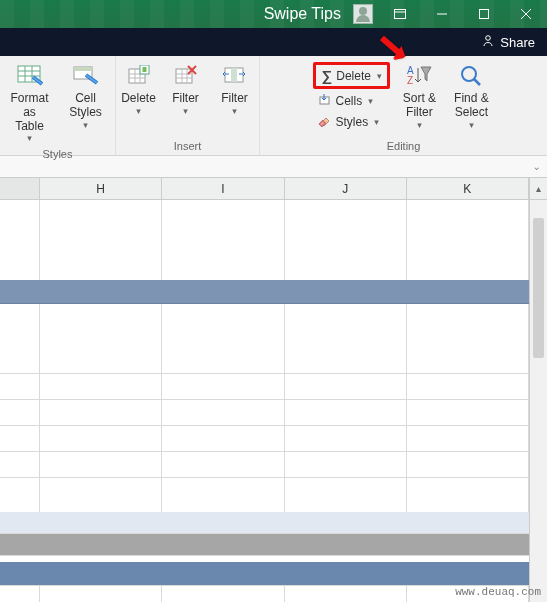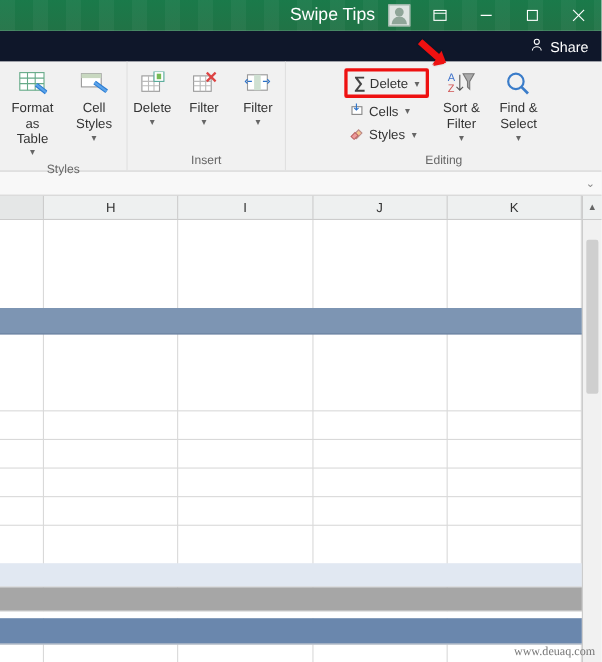--- a/index.html
+++ b/index.html
@@ -57,21 +57,21 @@
   .gridrows { position:absolute; inset:0; right:18px; display:flex; flex-direction:column;}
   .r { border-bottom:1px solid #d9d9d9; flex:0 0 26px;}
   .r.tall { flex:0 0 36px; }
   .r.bluehdr { background:#7d95b3; border-bottom:1px solid #6b83a1;}
   .r.ltotal { background:#e1e8f2;}
   .r.gray { background:#a6a6a6;}
   .r.blue2 { background:#6a87ad;}
   .vscroll { position:absolute; right:0; top:0; width:18px; bottom:0; background:#f1f1f1; border-left:1px solid #ccc;}
   .vscroll .thmb { position:absolute; left:3px; right:3px; top:18px; height:140px; background:#cfcfcf; border-radius:2px;}
 
-  .watermark { position:absolute; right:6px; bottom:4px; font-size:11px; color:#777; font-family:Liberation Serif, serif; z-index:10; }
+  .watermark { position:absolute; right:6px; bottom:4px; font-size:11px; color:#777; font-family:Liberation Mono, monospace; z-index:10; }
 </style>
 </head>
 <body>
 
 <div class="titlebar">
   <div class="title-left"></div>
   <div class="title-text">Swipe Tips</div>
   <div class="avatar"></div>
   <div class="winbtns">
     <div class="winbtn">

